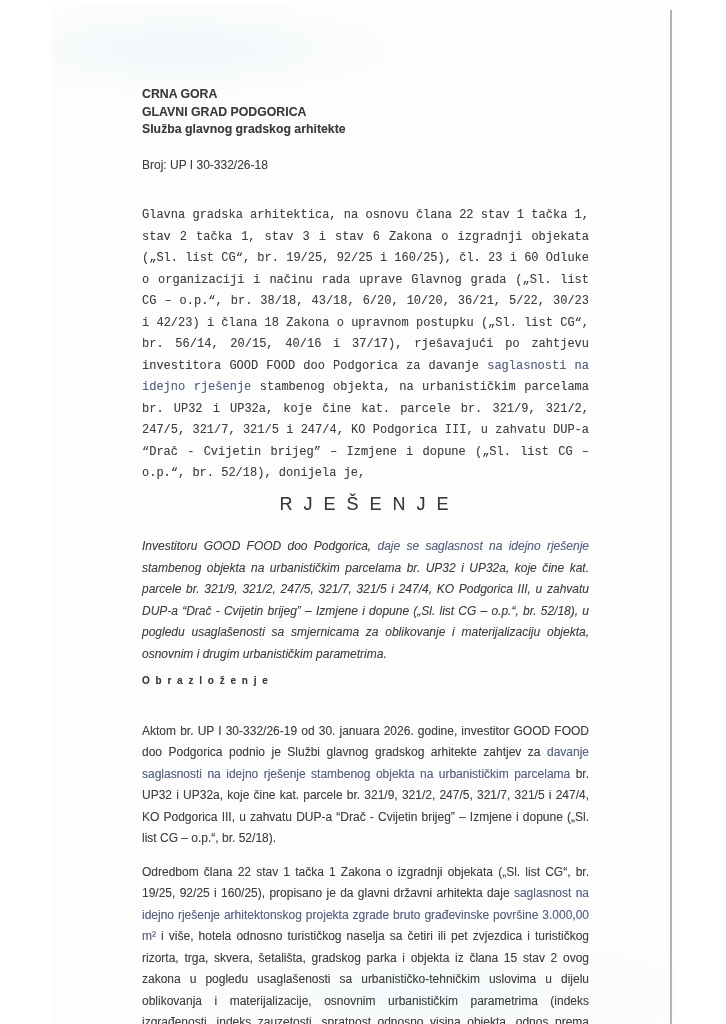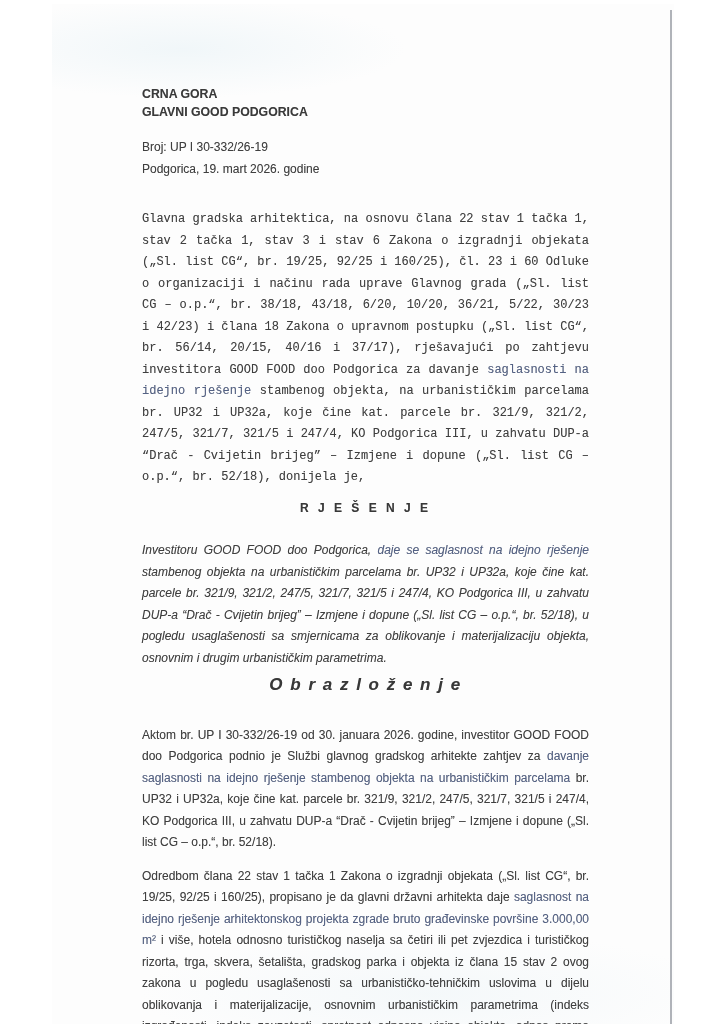--- a/index.html
+++ b/index.html
@@ -48,52 +48,51 @@
   .para {
     margin: 0;
     text-align: justify;
   }
   .para-intro    { margin-bottom: 9px; font-family: Liberation Mono, monospace; }
   .para-decision { margin-bottom: 5px; font-style: italic; }
   .para-request  { margin-bottom: 12px; }
   .doc-title {
     margin: 0 0 21px 0;
     text-align: center;
-    font-weight: bold;
-    font-size: 12px;
+    font-weight: normal;
+    font-size: 18px;
     letter-spacing: 3px;
     color: #383838;
   }
   .doc-subtitle {
     margin: 0 0 29px 0;
-    text-align: center;
+    text-align: left;
     font-weight: bold;
-    font-size: 17px;
+    font-size: 10px;
     letter-spacing: 1.5px;
     color: #383838;
-    font-style: italic;
   }
   .tint { color: #546285; }
 </style>
 </head>
 <body>
 
 <div class="page">
   <div class="scan-edge-line"></div>
 
   <div class="content">
 
     <div class="letterhead">
       <div>CRNA GORA</div>
-      <div>GLAVNI GOOD PODGORICA</div>
+      <div>GLAVNI GRAD PODGORICA</div>
+      <div>Služba glavnog gradskog arhitekte</div>
     </div>
 
     <div class="meta">
-      <div>Broj: UP I 30-332/26-19</div>
-      <div>Podgorica, 19. mart 2026. godine</div>
+      <div>Broj: UP I 30-332/26-18</div>
     </div>
 
     <p class="para para-intro"><span>Glavna gradska arhitektica, na osnovu člana 22 stav 1 tačka 1, stav 2 tačka 1, stav 3 i stav 6 Zakona o izgradnji objekata („Sl. list CG“, br. 19/25, 92/25 i 160/25), čl. 23 i 60 Odluke o organizaciji i načinu rada uprave Glavnog grada („Sl. list CG – o.p.“, br. 38/18, 43/18, 6/20, 10/20, 36/21, 5/22, 30/23 i 42/23) i člana 18 Zakona o upravnom postupku („Sl. list CG“, br. 56/14, 20/15, 40/16 i 37/17), rješavajući po zahtjevu investitora GOOD FOOD doo Podgorica za davanje </span><span class="tint">saglasnosti na idejno rješenje</span><span> stambenog objekta, na urbanističkim parcelama br. UP32 i UP32a, koje čine kat. parcele br. 321/9, 321/2, 247/5, 321/7, 321/5 i 247/4, KO Podgorica III, u zahvatu DUP-a  “Drač - Cvijetin brijeg” – Izmjene i dopune („Sl. list CG – o.p.“, br. 52/18), donijela je,</span></p>
 
     <h1 class="doc-title">R J E Š E N J E</h1>
 
     <p class="para para-decision"><span>Investitoru GOOD FOOD doo Podgorica, </span><span class="tint">daje se saglasnost na idejno rješenje</span><span> stambenog objekta na urbanističkim parcelama br. UP32 i UP32a, koje čine kat. parcele br. 321/9, 321/2, 247/5, 321/7, 321/5 i 247/4, KO Podgorica III, u zahvatu DUP-a  “Drač - Cvijetin brijeg” – Izmjene i dopune („Sl. list CG – o.p.“, br. 52/18), u pogledu usaglašenosti sa smjernicama za oblikovanje i materijalizaciju objekta, osnovnim i drugim urbanističkim parametrima.</span></p>
 
     <h2 class="doc-subtitle">O b r a z l o ž e n j e</h2>
 

